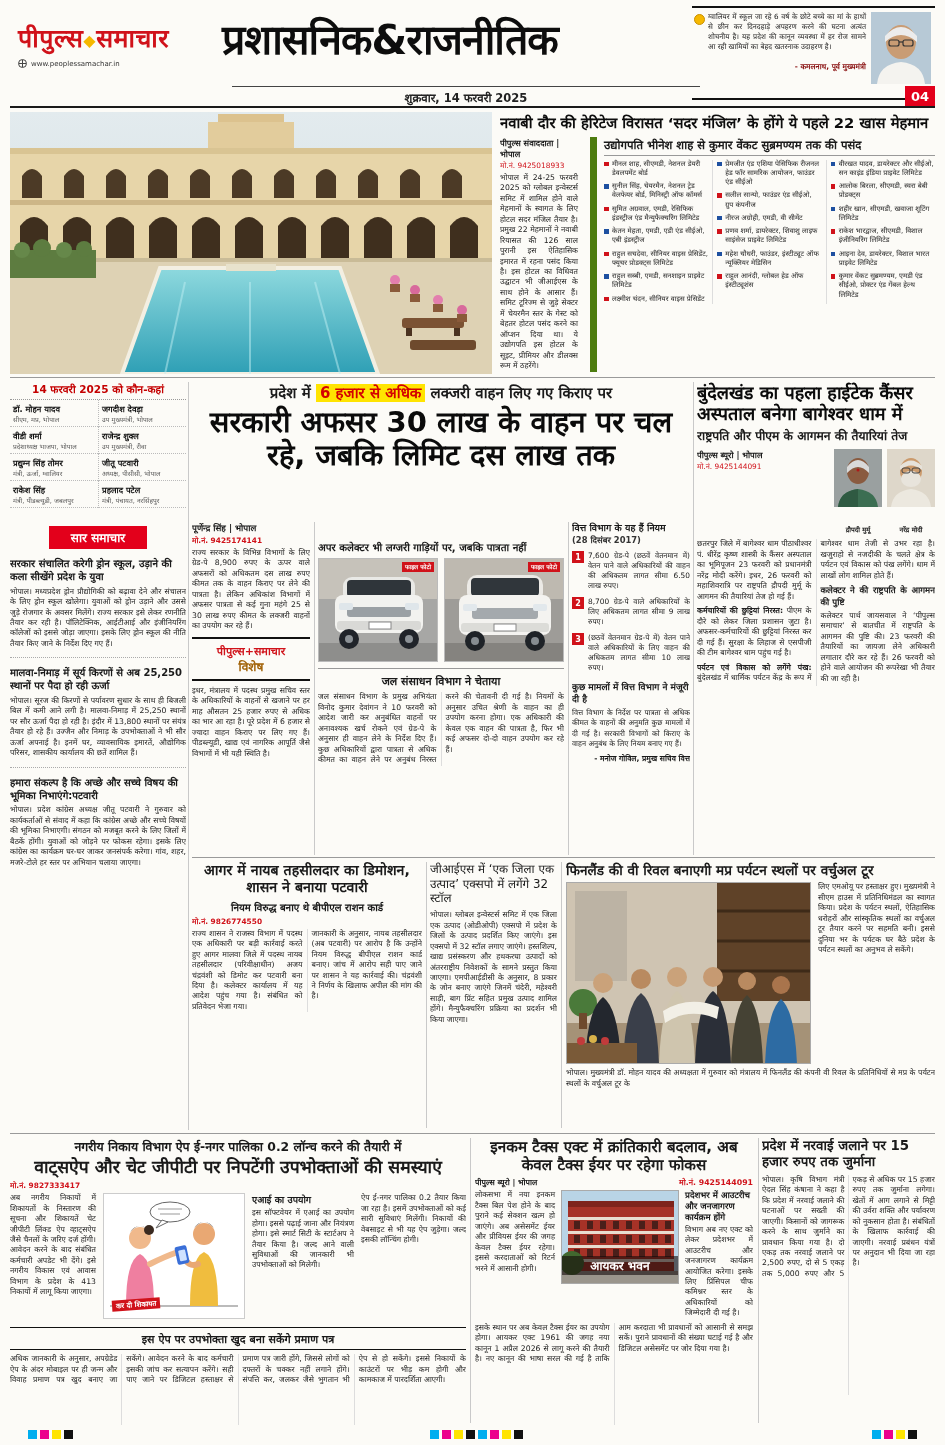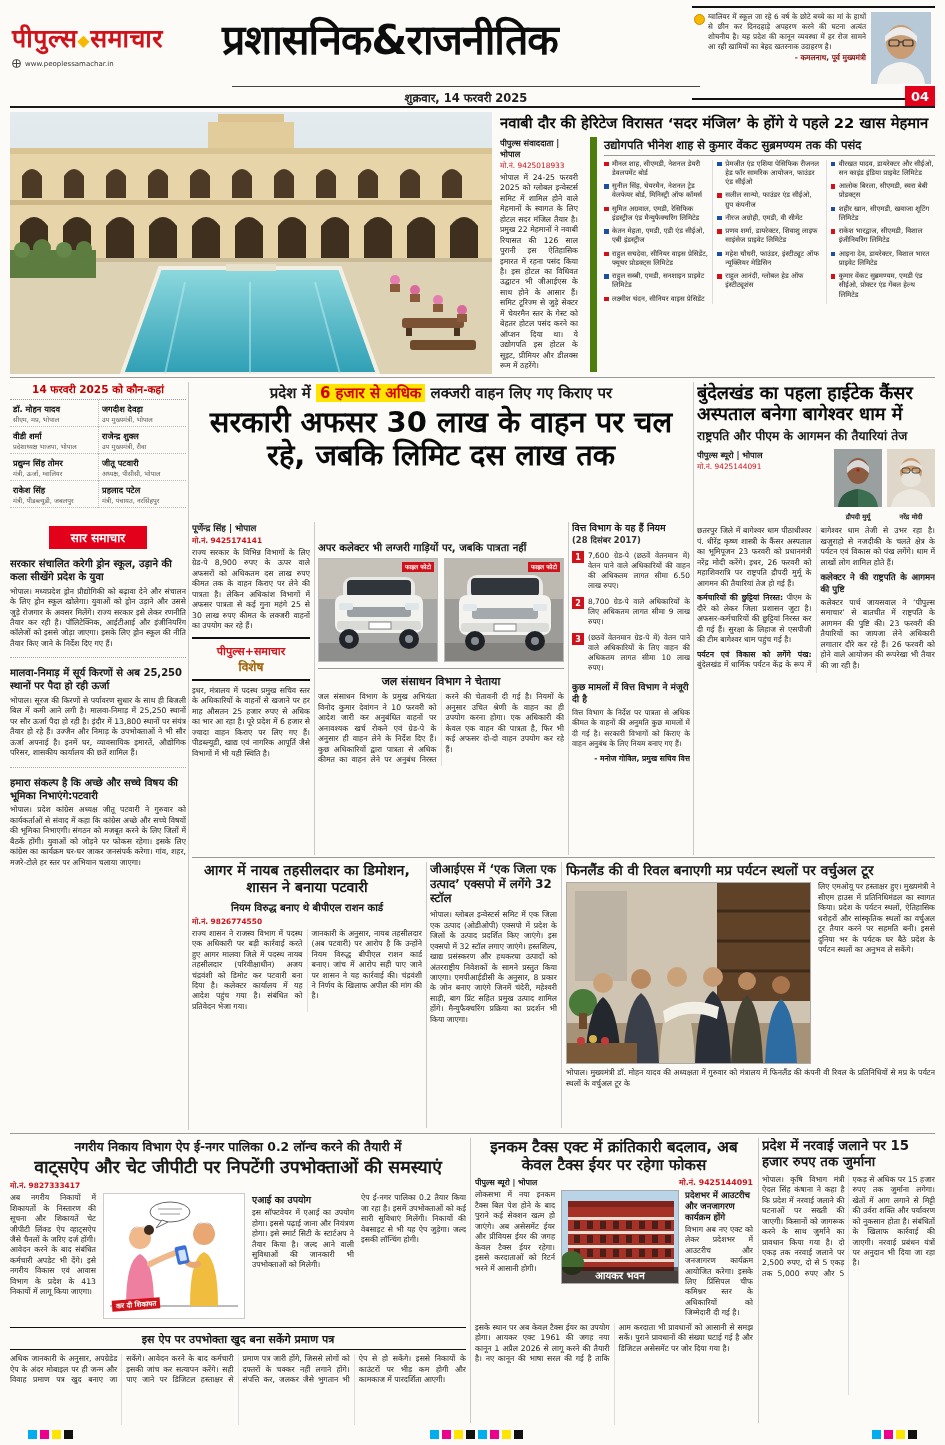--- a/index.html
+++ b/index.html
@@ -9,37 +9,37 @@
     background:#fcfbf7; overflow:hidden; color:#1a1a1a;
     font-family:"DejaVu Sans","Liberation Sans",sans-serif;
   }
   .abs { position:absolute; }
   .body-txt { font-size:7.7px; line-height:1.36; color:#222; text-align:justify; }
   .red { color:#d0121a; }
   .bold { font-weight:bold; }
 
   
   #masthead { left:10px; top:6px; width:925px; height:98px; }
-  .logo { position:absolute; left:2px; top:14px; width:212px; }
+  .logo { position:absolute; left:8px; top:14px; width:212px; }
   .logo-main { font-size:25px; font-weight:800; color:#d0121a; letter-spacing:.5px; white-space:nowrap; }
   .logo-main .diamond { color:#f6b800; font-size:16px; vertical-align:middle; }
   .logo-sub { font-size:7px; color:#333; margin-top:5px; display:flex; align-items:center; gap:4px; }
   .globe-ic { display:inline-block; width:9px; height:9px; border:1px solid #444; border-radius:50%; position:relative; }
   .globe-ic::before { content:""; position:absolute; left:3px; top:0; bottom:0; border-left:1px solid #444; }
   .globe-ic::after { content:""; position:absolute; top:3px; left:0; right:0; border-top:1px solid #444; }
   .section-title { position:absolute; left:212px; top:4px; width:488px; 
     font-size:41px; font-weight:800; color:#0d0d0d; letter-spacing:-1px; }
   .date-row { position:absolute; left:222px; top:80px; width:468px; border-top:1px solid #444;
     text-align:center; font-size:11.5px; font-weight:600; padding-top:3px; color:#222; }
   .quote-box { position:absolute; right:0; top:0; width:243px; height:94px;
     border-top:2px solid #111; border-bottom:2px solid #111; padding:4px 4px 3px 16px; display:flex; gap:5px; }
   .quote-ic { position:absolute; left:2px; top:6px; width:11px; height:11px; border-radius:50%;
     background:#f6b800; border:1px solid #c98f00; }
   .quote-text { flex:1; font-size:7.2px; line-height:1.4; text-align:justify; color:#222; }
-  .quote-attr { font-size:7.4px; font-weight:bold; color:#8a1111; text-align:right; margin-top:1px; }
+  .quote-attr { font-size:7.4px; font-weight:bold; color:#8a1111; text-align:right; margin-top:10px; }
   .quote-photo { width:60px; }
   .page-badge { position:absolute; right:0; top:80px; width:30px; height:21px; background:#e3001b;
     color:#fff; font-size:13px; font-weight:800; display:flex; align-items:center; justify-content:center; }
   .hr { position:absolute; border-top:1px solid #9a9a9a; }
   .hr.heavy { border-top:2px solid #1a1a1a; }
   .vr { position:absolute; border-left:1px solid #c9c9c9; width:0; }
 
   
   #palace { left:10px; top:112px; width:482px; height:262px; overflow:hidden; }
   #topstory { left:500px; top:114px; width:435px; height:260px; overflow:hidden; }
@@ -101,21 +101,21 @@
   .approval-body { font-size:7.4px; line-height:1.36; text-align:justify; margin-top:3px; }
   .sign { font-size:7.6px; font-weight:bold; text-align:right; margin-top:4px; }
 
   
   #cancer { left:697px; top:382px; width:238px; height:473px; overflow:hidden; }
   .c-head { font-size:18px; font-weight:800; line-height:1.18; color:#0b0b0b; }
   .c-sub { font-size:12.2px; font-weight:800; margin-top:3px; }
   .c-byrow { display:flex; gap:5px; margin-top:5px; }
   .c-byline { flex:1; }
   .portrait { width:48px; }
-  .portrait .pcap { font-size:6.6px; font-weight:bold; text-align:center; margin-top:1px; }
+  .portrait .pcap { font-size:6.6px; font-weight:bold; text-align:center; margin-top:14px; }
   .c-body { margin-top:5px; column-count:2; column-gap:9px; column-rule:1px solid #ddd; }
   .c-body p { margin-bottom:4px; }
   .lead { font-weight:800; }
   .inhead { font-size:8.6px; font-weight:800; margin:3px 0 2px; break-inside:avoid; }
 
   
   #saar { left:10px; top:526px; width:176px; height:604px; overflow:hidden; }
   .saar-tag { width:98px; margin:0 auto; background:#e3001b; color:#fff; font-weight:800;
     font-size:12px; text-align:center; padding:3px 0; }
   .saar-item { margin-top:9px; border-bottom:1px dotted #aaa; padding-bottom:8px; }
@@ -124,21 +124,21 @@
   .si-body { margin-top:3px; }
 
   
   #agar { left:192px; top:862px; width:230px; height:266px; overflow:hidden; }
   .a-head { font-size:14.2px; font-weight:800; line-height:1.22; text-align:center; }
   .a-sub { font-size:10px; font-weight:800; text-align:center; margin-top:3px; }
   .a-phone { font-size:7.4px; color:#d0121a; font-weight:bold; margin-top:2px; }
   .a-body { margin-top:3px; column-count:2; column-gap:9px; column-rule:1px solid #ddd; }
 
   #gis { left:430px; top:862px; width:127px; height:266px; overflow:hidden; }
-  .g-head { font-size:11.8px; font-weight:700; line-height:1.25; }
+  .g-head { font-size:11.8px; font-weight:400; line-height:1.25; }
   .g-body { margin-top:4px; }
 
   #finland { left:566px; top:862px; width:369px; height:266px; overflow:hidden; }
   .f-head { font-size:13.6px; font-weight:800; line-height:1.2; }
   .f-row { display:flex; gap:7px; margin-top:4px; }
   .f-photo { width:245px; height:182px; border:1px solid #aaa; overflow:hidden; }
   .f-side { flex:1; }
   .f-caption { margin-top:4px; }
 
   
@@ -157,22 +157,22 @@
   .e-strip { margin-top:6px; border-top:1.5px solid #111; border-bottom:1.5px solid #111;
     text-align:center; font-size:11px; font-weight:800; padding:3px 0; }
   .e-bottom { margin-top:4px; column-count:4; column-gap:9px; column-rule:1px solid #ddd; height:78px; overflow:hidden; }
 
   #tax { left:475px; top:1138px; width:278px; height:287px; overflow:hidden; }
   .t-head { font-size:15.2px; font-weight:800; line-height:1.2; text-align:center; }
   .t-byrow { display:flex; justify-content:space-between; font-size:7.8px; margin-top:3px; }
   .t-mid { display:flex; gap:6px; margin-top:3px; }
   .t-col1 { width:80px; }
   .t-photo { position:relative; width:118px; height:94px; border:1px solid #aaa; overflow:hidden; }
-  .ph-cap { position:absolute; left:0; right:0; bottom:0; background:rgba(20,10,10,.6); color:#fff;
-    font-size:10px; font-weight:bold; text-align:center; padding:1px 0; }
+  .ph-cap { position:absolute; left:0; right:0; bottom:8px; background:rgba(20,10,10,.6); color:#fff;
+    font-size:12px; font-weight:bold; text-align:center; padding:1px 0; }
   .t-col3 { flex:1; }
   .t-sub { font-size:8.6px; font-weight:800; line-height:1.25; margin-bottom:2px; }
   .t-bottom { margin-top:4px; column-count:2; column-gap:9px; column-rule:1px solid #ddd; height:120px; overflow:hidden; }
 
   #narwai { left:762px; top:1138px; width:173px; height:287px; overflow:hidden; }
   .n-head { font-size:13.4px; font-weight:800; line-height:1.22; }
   .n-body { margin-top:4px; column-count:2; column-gap:8px; column-rule:1px solid #ddd; height:220px; overflow:hidden; }
 
   
   .marks { position:absolute; bottom:6px; display:flex; gap:3px; }

